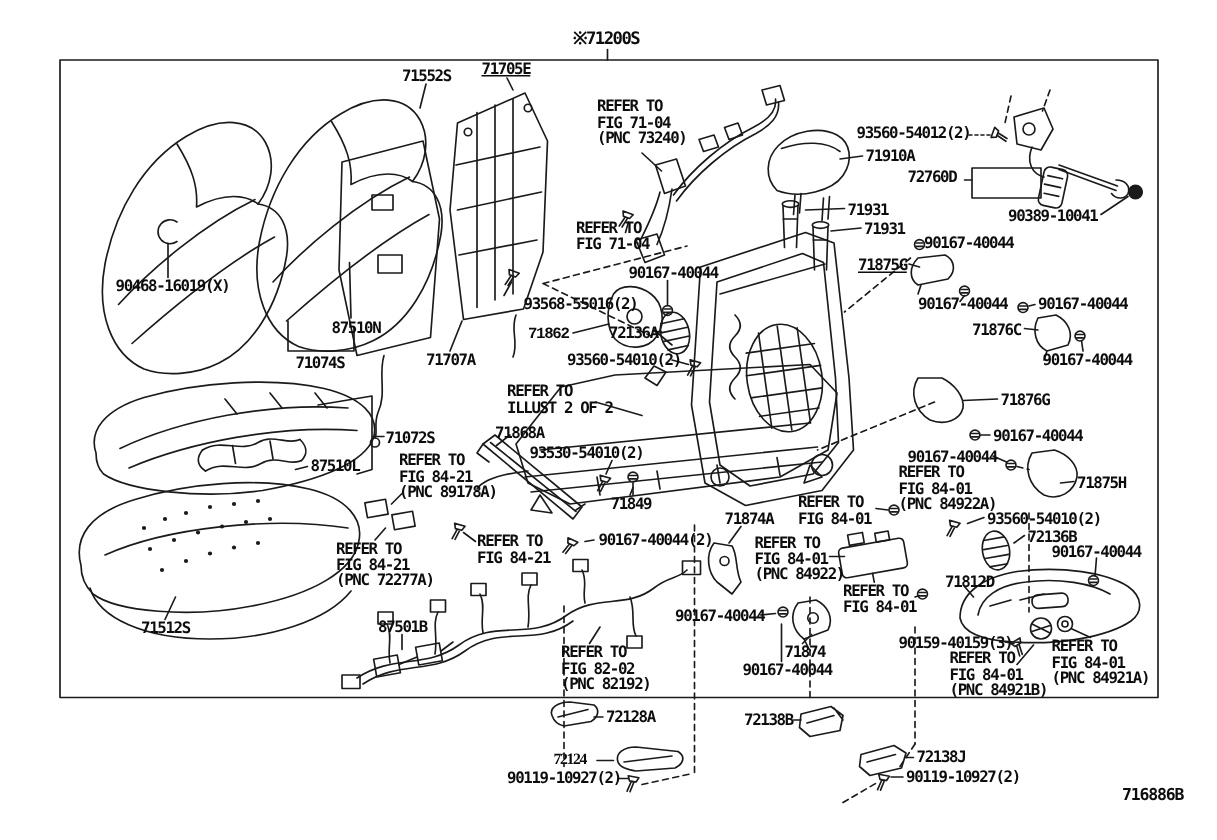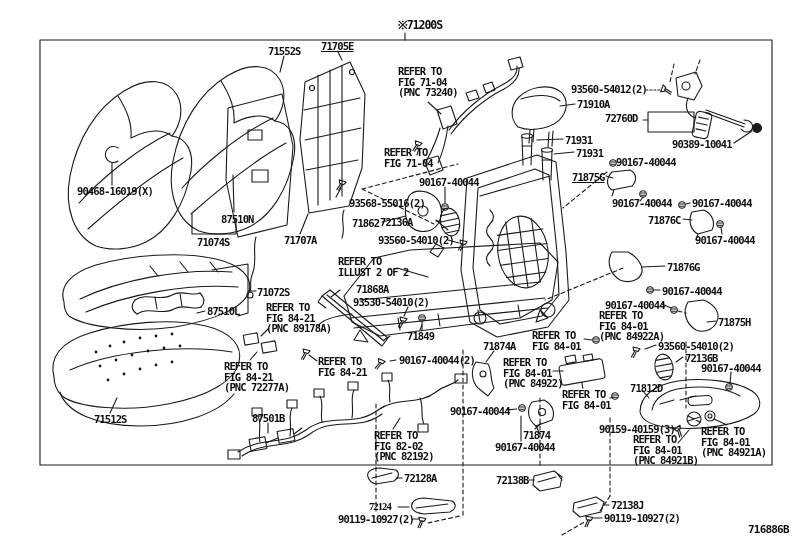--- a/index.html
+++ b/index.html
@@ -333,43 +333,43 @@
       <path d="M376,404 V511"></path>
       <path d="M463,350 V515"></path>
       <path d="M540,398 V468"></path>
       <path d="M610,418 V496"></path>
       <path d="M686,342 V408"></path>
       <path d="M428,523 L460,516 M562,535 L586,521 M610,496 L600,511"></path>
       <path d="M674,64 L670,82 M700,60 L695,74"></path>
     </g>
   </svg>
 
-  <div class="lbl big" style="left:398px;top:20px">※71200S</div>
+  <div class="lbl big" style="left:382px;top:20px">※71200S</div>
   <div class="lbl id" style="left:748px;top:525px">716886B</div>
 
   <div>
       <div class="lbl" style="left: 268px; top: 46px;">71552S</div>
       <div class="lbl" style="left: 321px; top: 41px; text-decoration: underline;">71705E</div>
       <div class="lbl" style="left: 77px; top: 186px;">90468-16019(X)</div>
       <div class="lbl" style="left: 221px; top: 214px;">87510N</div>
       <div class="lbl" style="left: 197px; top: 237px;">71074S</div>
       <div class="lbl" style="left: 284px; top: 235px;">71707A</div>
       <div class="lbl" style="left: 306px; top: 198px; margin-left: 43px;">93568-55016(2)</div>
       <div class="lbl" style="left: 398px; top: 66px;">REFER TO
 FIG 71-04
 (PNC 73240)</div>
       <div class="lbl" style="left: 384px; top: 147px;">REFER TO
 FIG 71-04</div>
       <div class="lbl" style="left: 419px; top: 177px;">90167-40044</div>
-      <div class="lbl" style="left: 352px; top: 218px;">71862</div>
-      <div class="lbl" style="left: 380px; top: 217px;">72136A</div>
+      <div class="lbl" style="left: 352px; top: 218px; font-family: Liberation Mono, monospace;">71862</div>
+      <div class="lbl" style="left: 406px; top: 217px;">72136A</div>
       <div class="lbl" style="left: 378px; top: 235px;">93560-54010(2)</div>
       <div class="lbl" style="left: 338px; top: 256px;">REFER TO
 ILLUST 2 OF 2</div>
-      <div class="lbl" style="left: 356px; top: 284px;">71868A</div>
+      <div class="lbl" style="left: 330px; top: 284px;">71868A</div>
       <div class="lbl" style="left: 353px; top: 297px;">93530-54010(2)</div>
       <div class="lbl" style="left: 257px; top: 287px;">71072S</div>
       <div class="lbl" style="left: 266px; top: 302px;">REFER TO
 FIG 84-21
 (PNC 89178A)</div>
       <div class="lbl" style="left: 207px; top: 306px;">87510L</div>
       <div class="lbl" style="left: 318px; top: 356px;">REFER TO
 FIG 84-21</div>
       <div class="lbl" style="left: 224px; top: 361px;">REFER TO
 FIG 84-21

